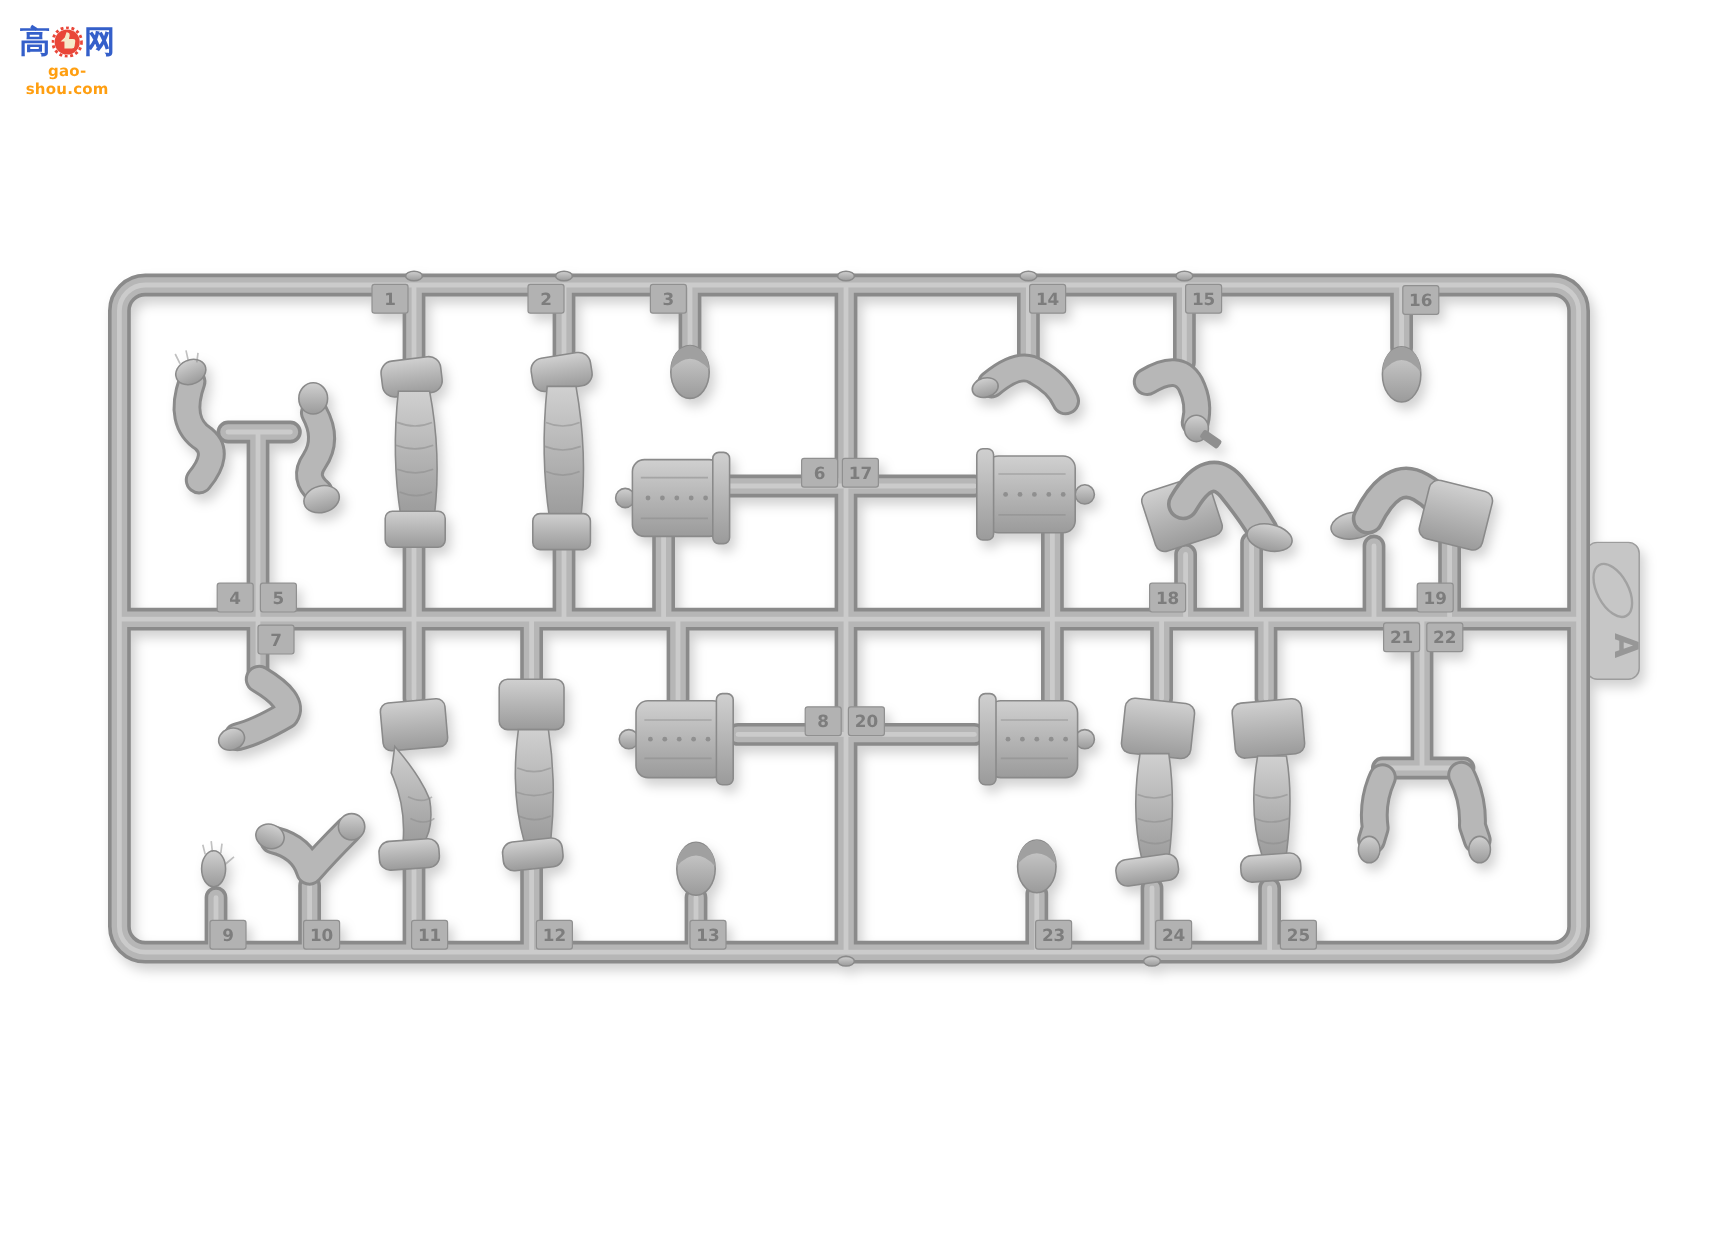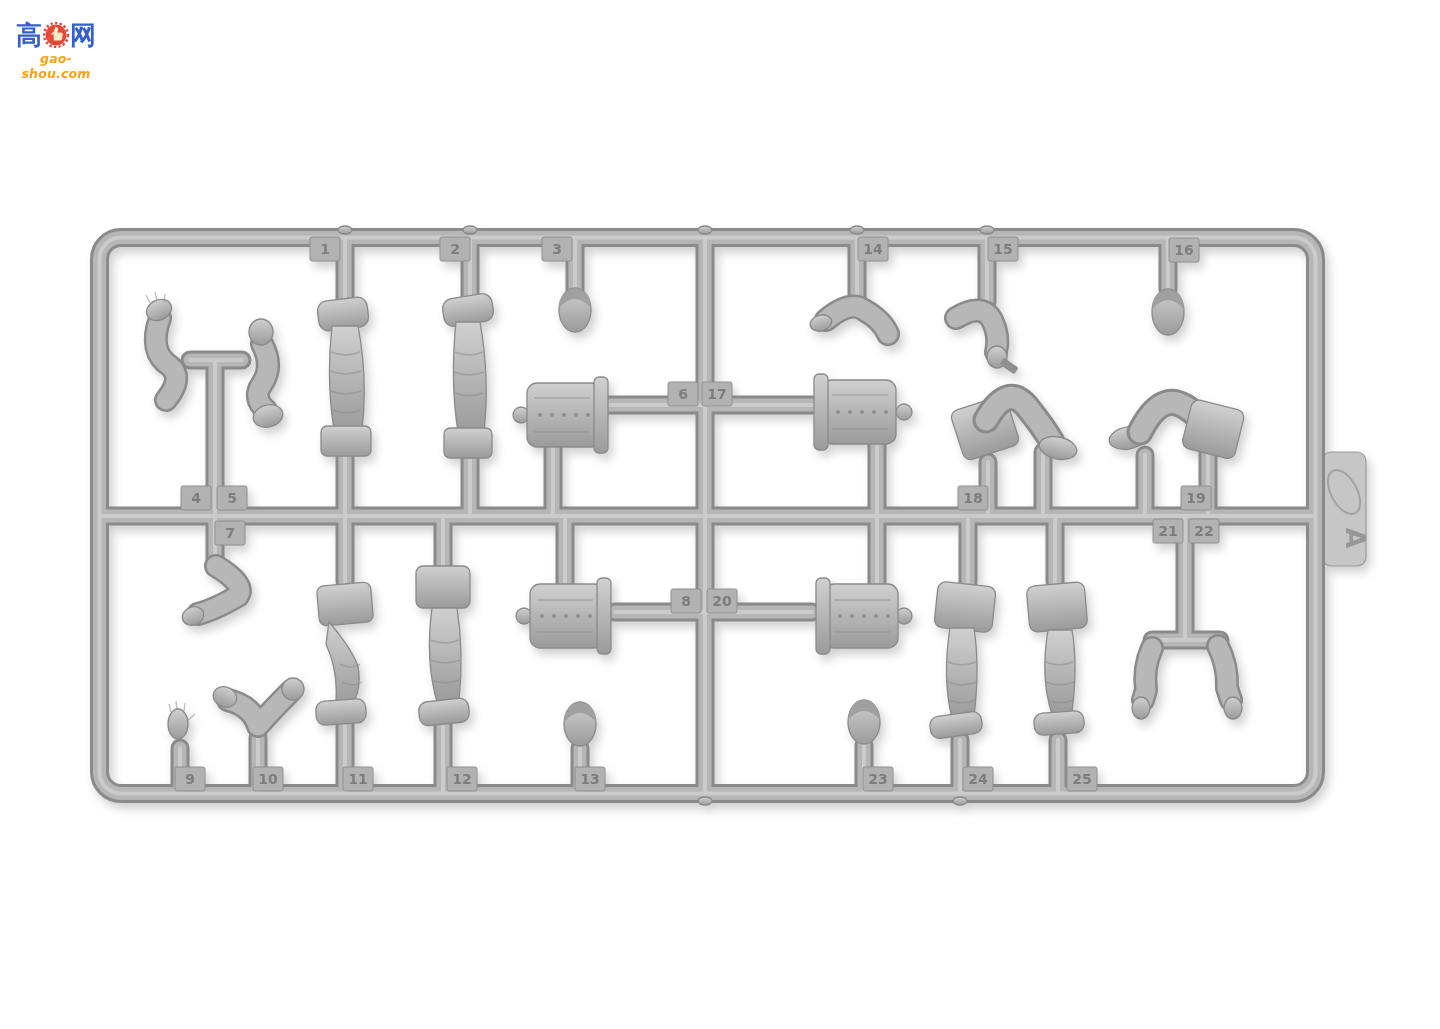--- a/index.html
+++ b/index.html
@@ -30,21 +30,21 @@
            fill:#7d7d7d;text-anchor:middle;}
   .emboss{fill:none;stroke:#a2a2a2;stroke-width:2;}
   .letter{font-family:"DejaVu Sans",sans-serif;font-weight:bold;font-size:27px;
           fill:#979797;text-anchor:middle;}
 
   
   .wm{position:absolute;left:8px;top:22px;opacity:.93;width:96px;}
   .wm-row{display:flex;align-items:center;justify-content:center;gap:1px;
           font-weight:bold;font-size:26px;line-height:1;color:#2553c6;}
   .wm-site{margin-top:3px;font-weight:bold;font-size:12.5px;color:#ff9800;
-           letter-spacing:.2px;text-align:center;font-style:italic;}
+           letter-spacing:.2px;text-align:center;}
 </style>
 </head>
 <body>
 
 <div class="photo">
 
 <svg class="scene" width="1440" height="1029" viewBox="0 0 1440 1029">
   <defs>
     <linearGradient id="pg" x1="0" y1="0" x2="0" y2="1">
       <stop offset="0" stop-color="#d0d0d0"></stop>

